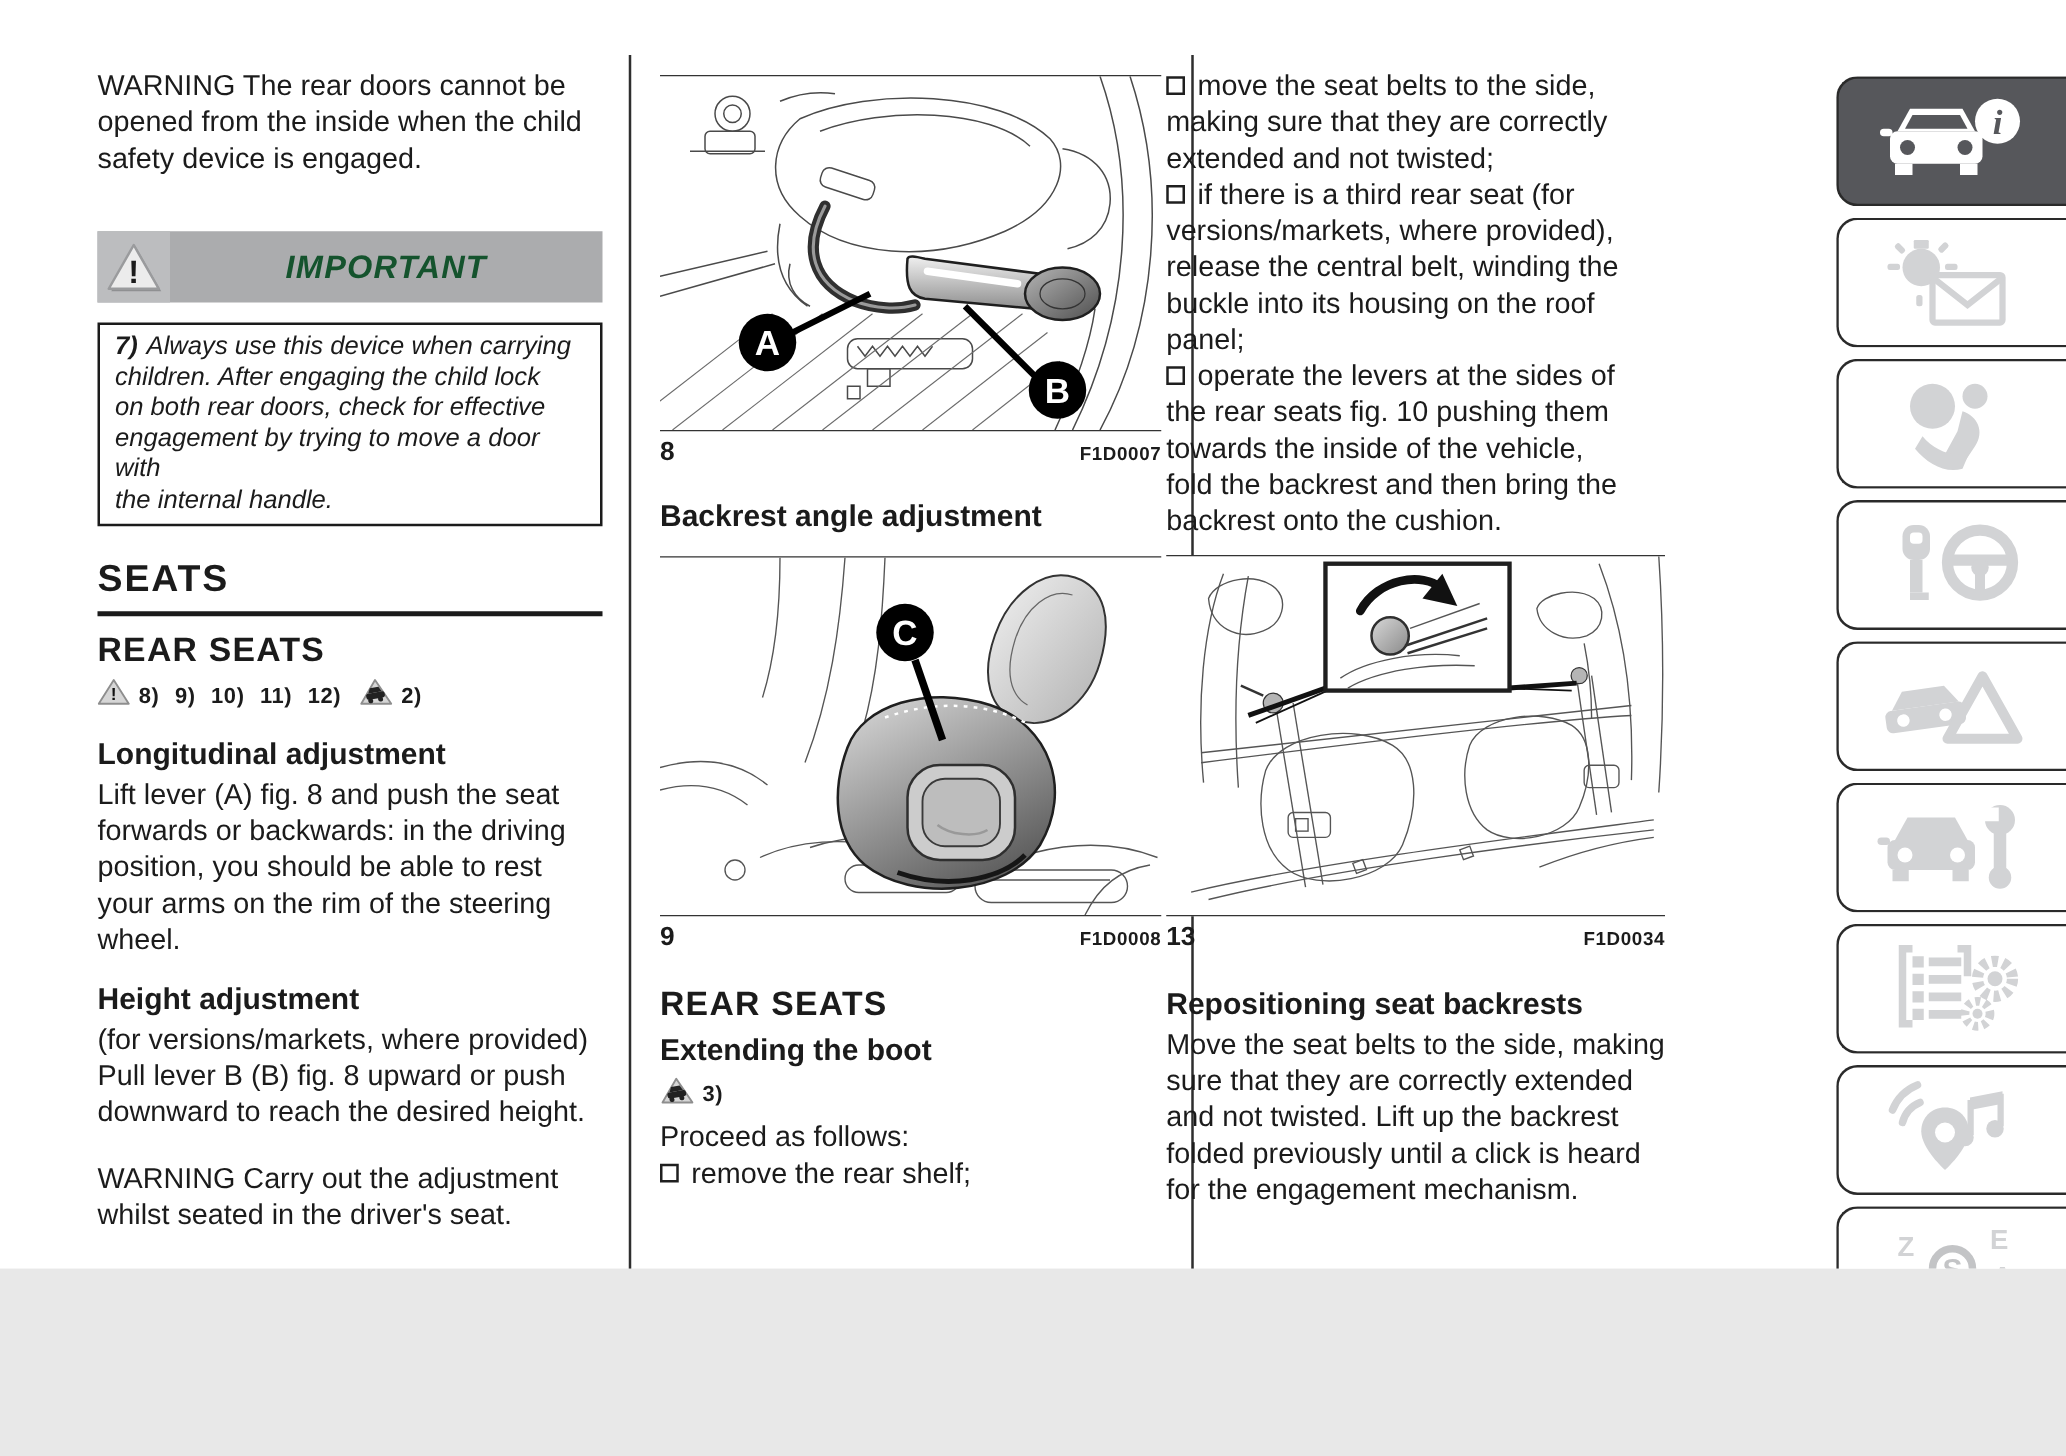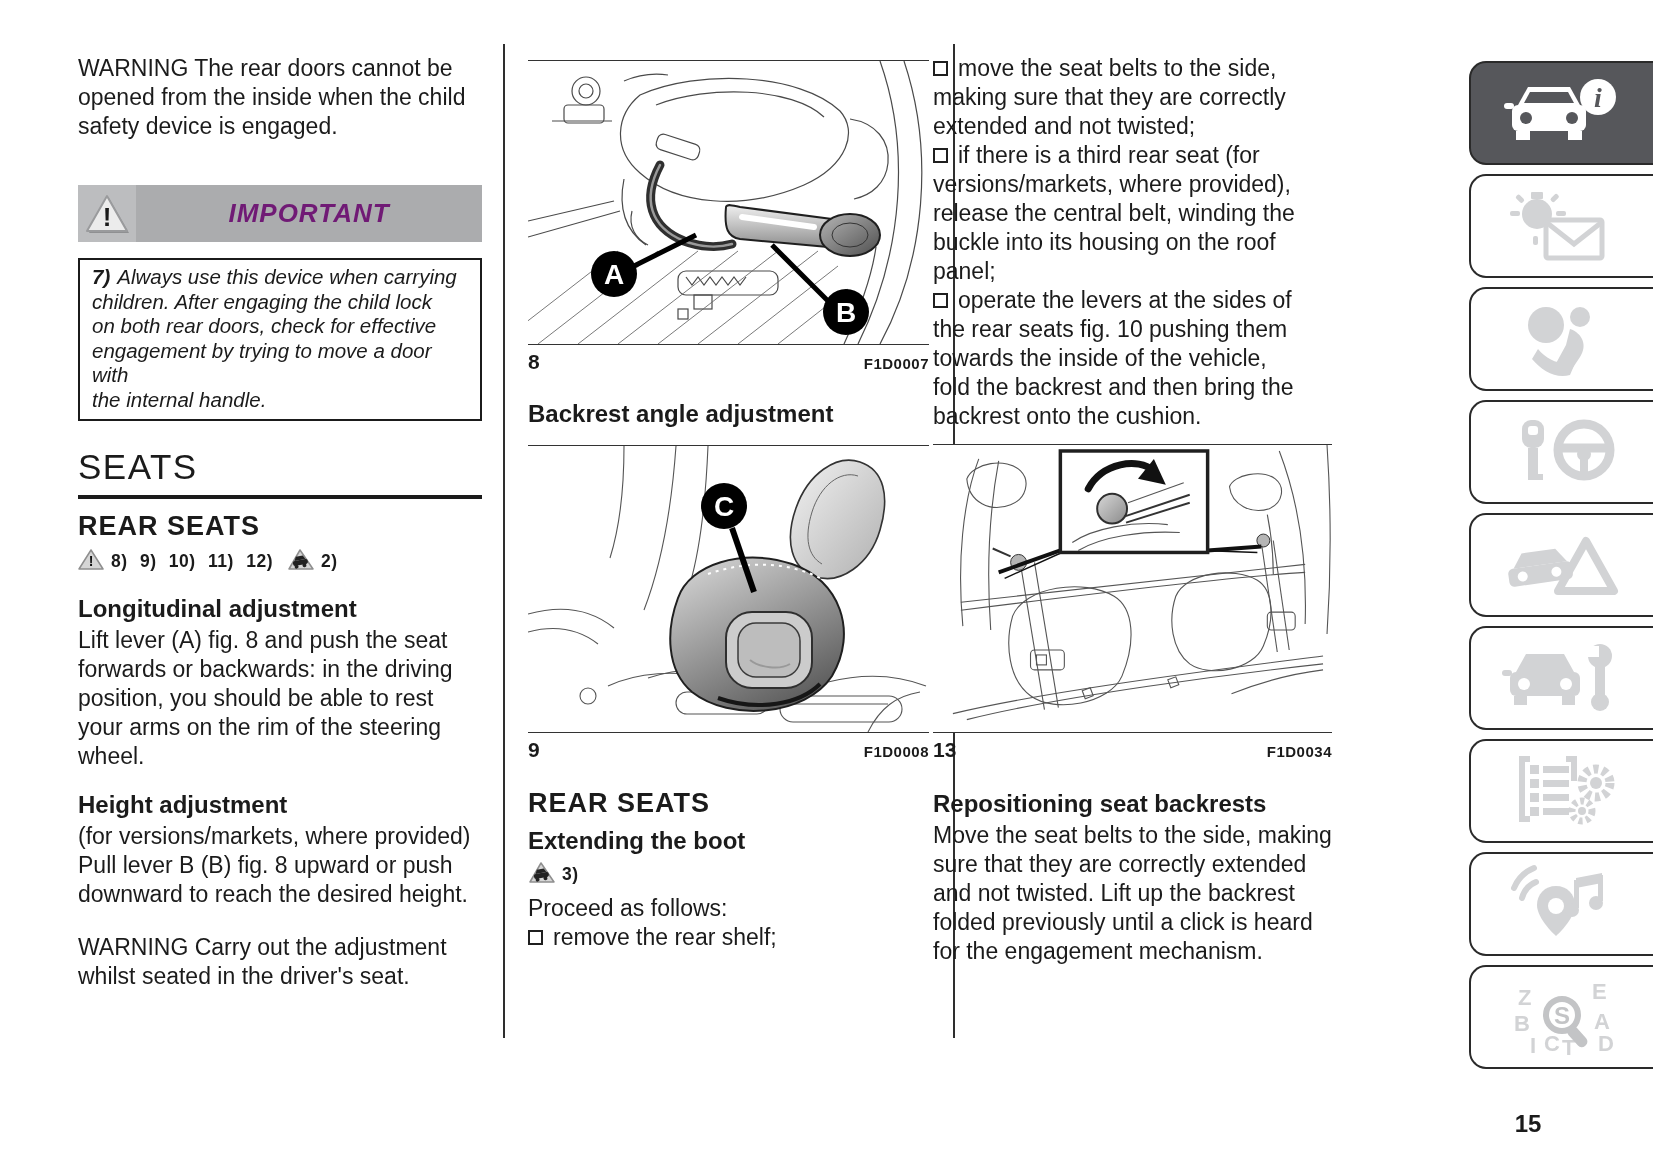--- a/index.html
+++ b/index.html
@@ -1,37 +1,37 @@
 <!DOCTYPE html>
 <html><head>
 <meta charset="utf-8">
 <style>
   html,body { margin:0; padding:0; background:#e8e8e8; }
-  .page { position:relative; width:1653px; height:1165px; background:#ffffff; overflow:hidden;
+  .page { position:relative; width:1653px; height:1015px; background:#ffffff; overflow:hidden;
           font-family:"Liberation Sans","DejaVu Sans",sans-serif; color:#1b1b1b; }
 
   .vrule { position:absolute; width:1.5px; background:#2e2e2e; top:44px; height:994px; }
   .vrule-1 { left:503px; } .vrule-2 { left:953px; }
 
   .col { position:absolute; top:43px; }
   .col-left  { left:78px;  width:404px; }
   .col-mid   { left:528px; width:401px; }
   .col-right { left:933px; width:399px; padding-top:11px; }
 
   .body-text { font-size:23px; line-height:29px; white-space:pre-line; margin:0; }
   .pad-top { padding-top:11px; }
 
-  .h1 { font-size:35px; font-weight:normal; letter-spacing:1.5px; margin:26px 0 0;
+  .h1 { font-size:30px; font-weight:bold; letter-spacing:1.5px; margin:26px 0 0;
         padding-bottom:8px; border-bottom:4px solid #1b1b1b; }
   .h2 { font-size:27px; font-weight:bold; letter-spacing:1px; margin:12px 0 0; }
   .h3 { font-size:24px; font-weight:bold; margin:20px 0 3px; }
 
   .imp-banner { display:flex; height:57px; margin-top:44px; background:#abacae; }
   .imp-icon-box { width:58px; background:#bcbdbf; display:flex; align-items:center; justify-content:center; }
-  .imp-label { flex:1; display:flex; align-items:center; justify-content:center; color:#701a75;
+  .imp-label { flex:1; display:flex; align-items:center; justify-content:center; color:#14532d;
                font-weight:bold; font-style:italic; font-size:26px; letter-spacing:1px; }
 
   .note-box { border:2.5px solid #1b1b1b; margin-top:16px; padding:5px 10px 7px 12px;
               font-style:italic; font-size:20.5px; line-height:24.5px; }
   .note-ref { font-weight:bold; margin-right:7px; }
   .note-text { white-space:pre-line; }
 
   .icon-row { display:flex; align-items:center; margin-top:6px; }
   .refs { font-weight:bold; font-size:17.5px; letter-spacing:0.5px; word-spacing:7px;
           margin-left:7px; margin-right:14px; }

